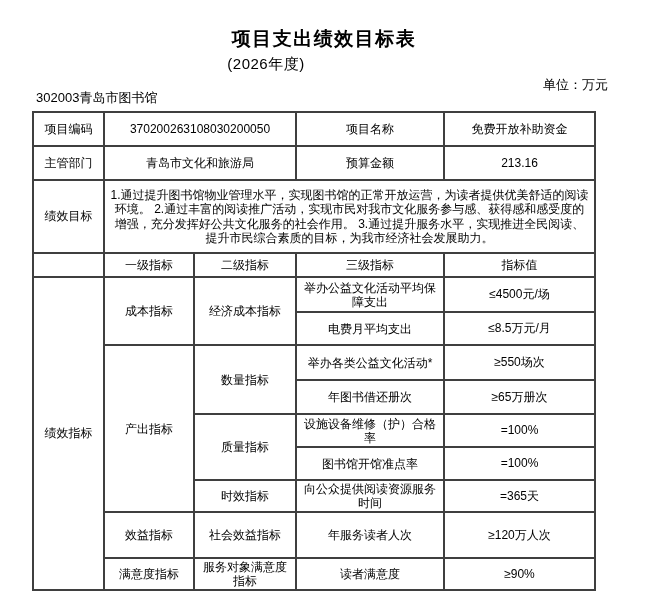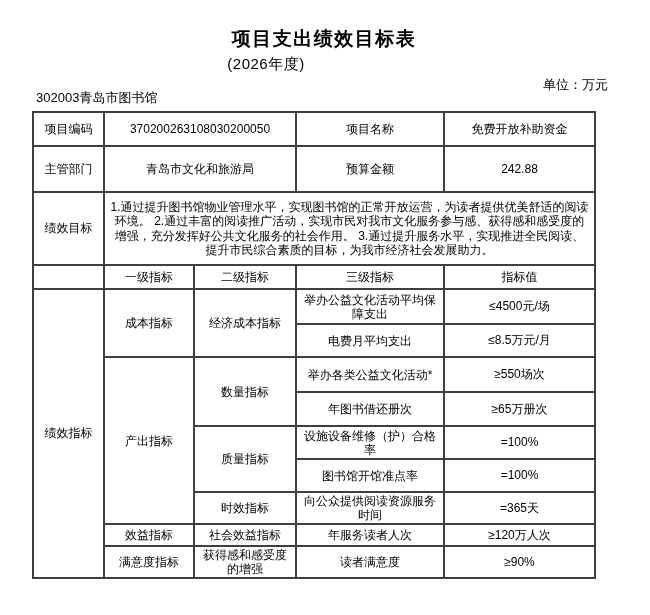--- a/index.html
+++ b/index.html
@@ -56,25 +56,25 @@
       <col style="width:148px">
       <col style="width:151px">
   </colgroup>
   <tbody>
     <tr style="height:34px">
       <td>项目编码</td>
       <td colspan="2">370200263108030200050</td>
       <td>项目名称</td>
       <td>免费开放补助资金</td>
     </tr>
-    <tr style="height:46px">
+    <tr style="height:34px">
       <td>主管部门</td>
       <td colspan="2">青岛市文化和旅游局</td>
       <td>预算金额</td>
-      <td>242.88</td>
+      <td>213.16</td>
     </tr>
     <tr style="height:73px">
       <td>绩效目标</td>
       <td colspan="4" class="goal-text">1.通过提升图书馆物业管理水平，实现图书馆的正常开放运营，为读者提供优美舒适的阅读环境。 2.通过丰富的阅读推广活动，实现市民对我市文化服务参与感、获得感和感受度的增强，充分发挥好公共文化服务的社会作用。 3.通过提升服务水平，实现推进全民阅读、提升市民综合素质的目标，为我市经济社会发展助力。</td>
     </tr>
     <tr style="height:24px">
       <td></td>
       <td>一级指标</td>
       <td>二级指标</td>
       <td>三级指标</td>
@@ -108,26 +108,26 @@
     </tr>
     <tr style="height:33px">
       <td class="name3">图书馆开馆准点率</td>
       <td>=100%</td>
     </tr>
     <tr style="height:31px">
       <td class="left">时效指标</td>
       <td class="name3">向公众提供阅读资源服务时间</td>
       <td>=365天</td>
     </tr>
-    <tr style="height:22px">
+    <tr style="height:46px">
       <td class="left">效益指标</td>
       <td class="left">社会效益指标</td>
       <td class="name3">年服务读者人次</td>
       <td>≥120万人次</td>
     </tr>
     <tr style="height:30px">
       <td class="left">满意度指标</td>
-      <td class="left">获得感和感受度的增强</td>
+      <td class="left">服务对象满意度指标</td>
       <td class="name3">读者满意度</td>
       <td>≥90%</td>
     </tr>
   </tbody>
 </table>
 
 </body></html>

